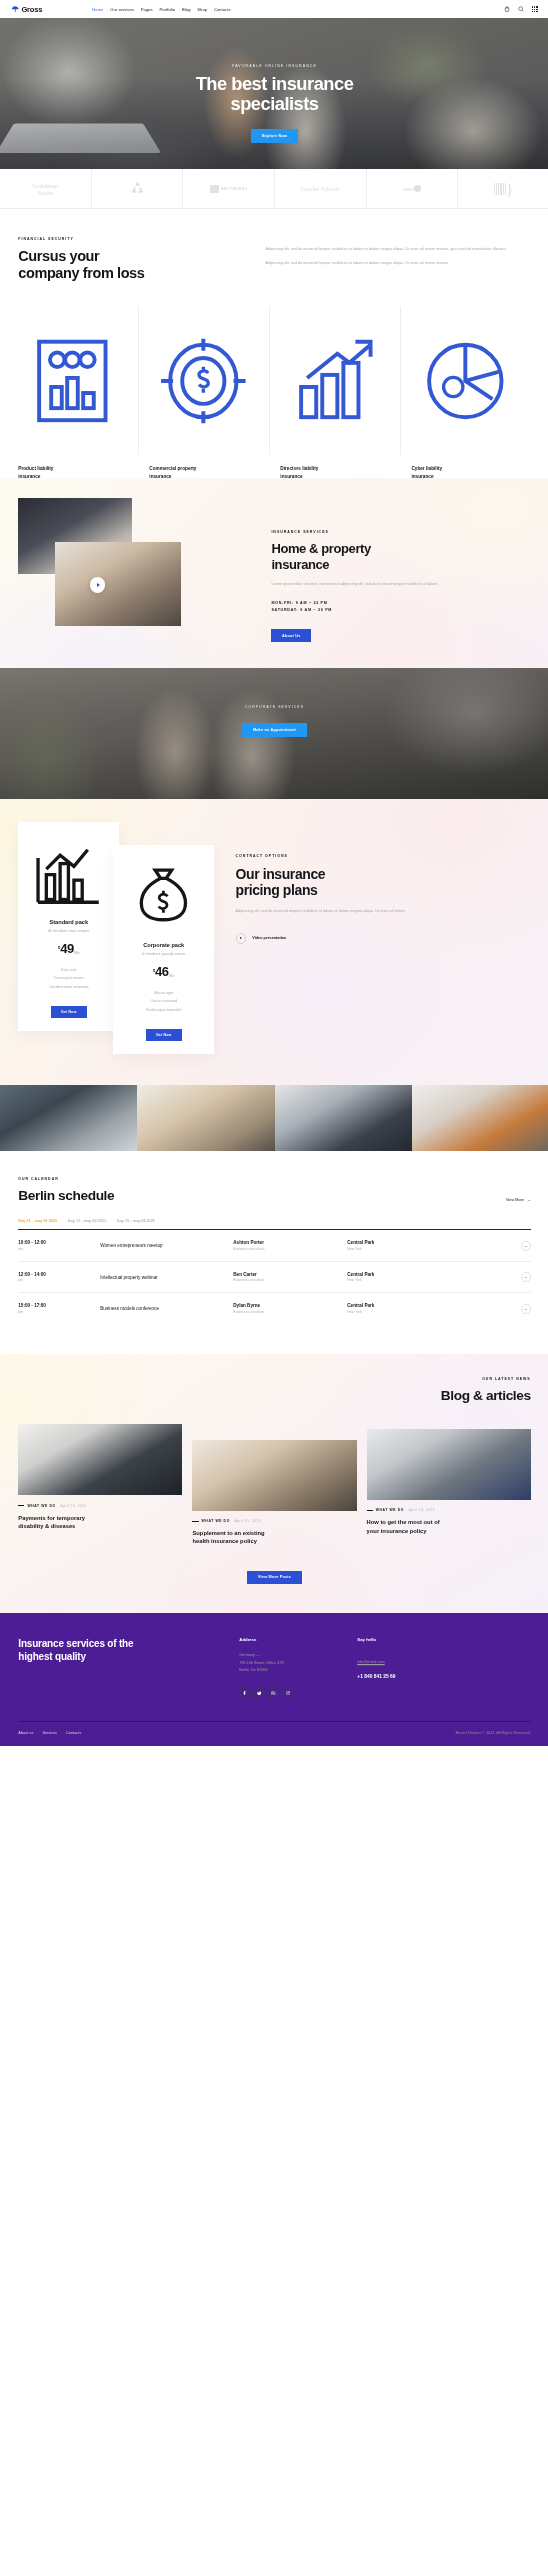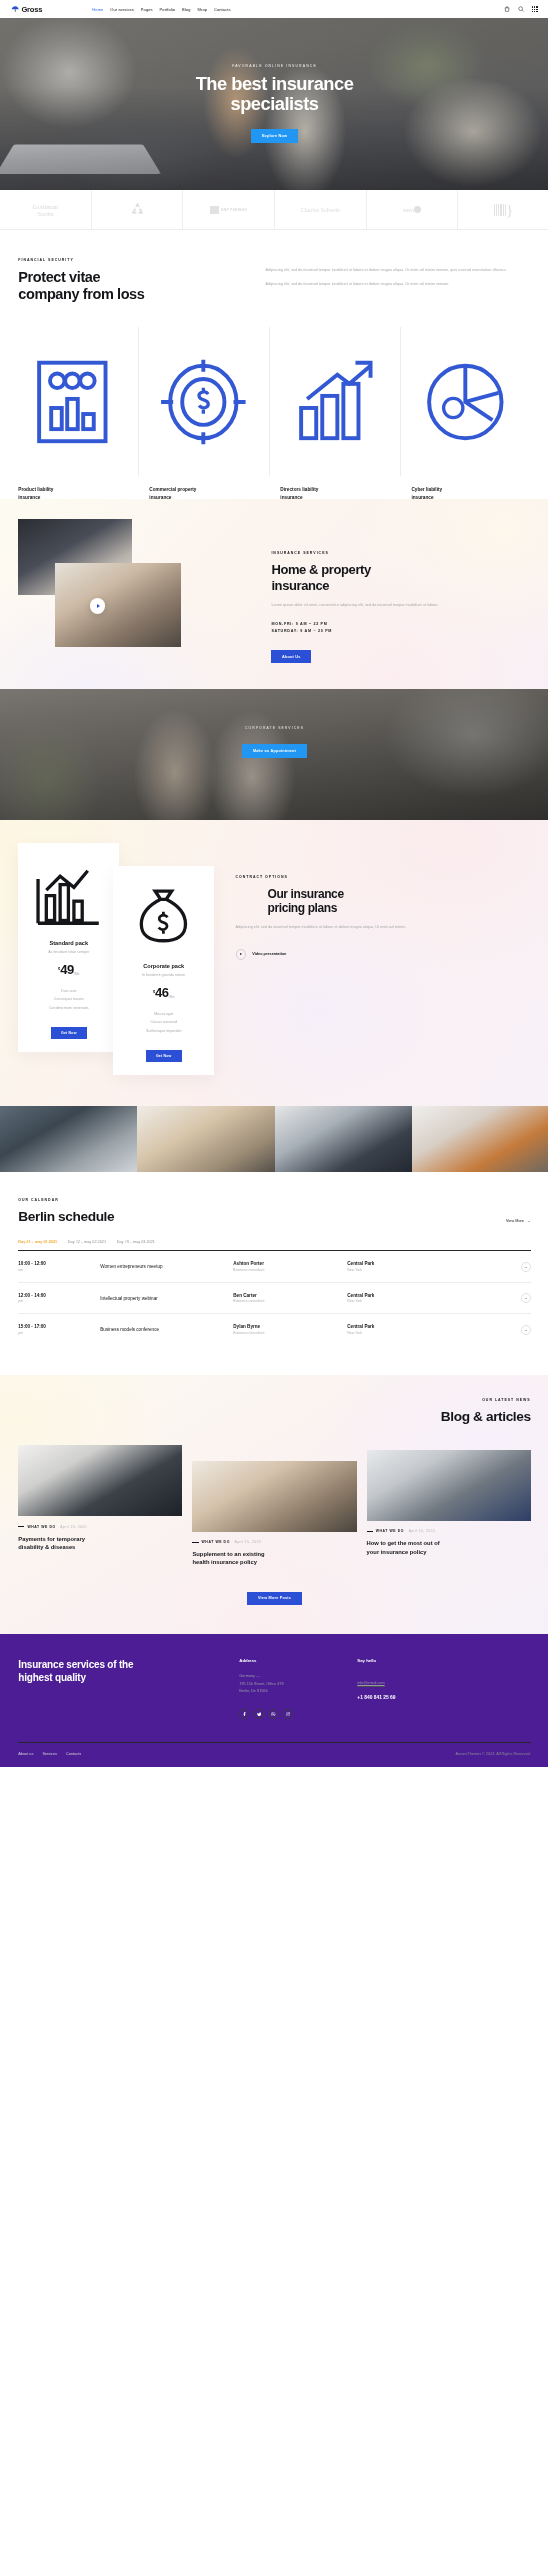--- a/index.html
+++ b/index.html
@@ -21,21 +21,21 @@
   .nav{display:flex;align-items:center;gap:6.9px;margin-left:50px;}
   .nav a{font-size:4px;color:#15161a;text-decoration:none;letter-spacing:0.1px;white-space:nowrap;}
   .nav a.active{color:#2f6bf0;}
   .hdr-icons{margin-left:auto;display:flex;align-items:center;gap:6.9px;}
   .hdr-ico{width:6.9px;height:6.9px;display:flex;align-items:center;justify-content:center;color:#15161a;}
   .hdr-ico svg{display:block;}
   .dotgrid{display:grid;grid-template-columns:repeat(3,1.2px);grid-template-rows:repeat(3,1.2px);gap:0.9px;}
   .dotgrid i{display:block;width:1.2px;height:1.2px;background:#15161a;border-radius:0.2px;}
 
   
-  .hero{height:172px;position:relative;overflow:hidden;background:#5c5a53;}
+  .hero{height:151px;position:relative;overflow:hidden;background:#5c5a53;}
   .hero-bg{position:absolute;inset:0;
     background:
       radial-gradient(ellipse 53px 91px at 236px 84px, rgba(198,164,128,.95), rgba(198,164,128,0) 62%),
       radial-gradient(ellipse 69px 114px at 305px 114px, rgba(232,226,214,.85), rgba(232,226,214,0) 60%),
       radial-gradient(ellipse 91px 69px at 427px 46px, rgba(140,150,120,.7), rgba(140,150,120,0) 65%),
       radial-gradient(ellipse 107px 84px at 473px 114px, rgba(225,220,205,.8), rgba(225,220,205,0) 65%),
       radial-gradient(ellipse 99px 84px at 69px 53px, rgba(215,214,210,.75), rgba(215,214,210,0) 68%),
       radial-gradient(ellipse 122px 61px at 137px 133px, rgba(95,97,100,.9), rgba(95,97,100,0) 70%),
       linear-gradient(175deg,#8d8b85 0%,#6f6e6b 35%,#55565a 70%,#3d3e42 100%);
     filter:blur(0.2px);
@@ -141,21 +141,21 @@
   .plan-sub{margin-top:4.6px;font-size:3.7px;color:#aaabaf;}
   .plan-price{margin-top:10px;display:flex;align-items:flex-start;justify-content:center;}
   .plan-cur{font-size:3.8px;font-weight:700;margin-top:2.3px;}
   .plan-amt{font-size:13px;font-weight:700;letter-spacing:-0.5px;line-height:.95;}
   .plan-per{font-size:3.5px;color:#aaabaf;align-self:flex-end;margin-bottom:0.8px;}
   .plan-feats{margin-top:10px;}
   .plan-feats div{font-size:3.7px;color:#aaabaf;line-height:2.3;}
   .plan-btn{margin-top:10.7px;}
   .plan-btn .btn-primary{padding:3.8px 10px;font-size:3.5px;}
   .pricing-text{flex:1;padding-left:21.3px;padding-top:32px;}
-  .pricing-text .h2{margin-top:7.6px;font-size:12px;margin-left:32px;}
+  .pricing-text .h2{margin-top:7.6px;font-size:14px;}
   .pricing-text .muted{margin-top:9.1px;width:191px;}
   .video-row{margin-top:17px;display:flex;align-items:center;gap:6.1px;}
   .video-dot{width:10.7px;height:10.7px;border-radius:50%;border:0.8px solid #d5d1d8;display:flex;align-items:center;justify-content:center;}
   .video-dot i{width:0;height:0;border-left:2.7px solid #15161a;border-top:1.8px solid transparent;border-bottom:1.8px solid transparent;margin-left:1.1px;}
   .video-lbl{font-size:3.8px;color:#15161a;font-weight:700;}
 
   
   .gallery{display:flex;height:66px;}
   .gal{flex:1;}
   .gal.g1{background:linear-gradient(150deg,#5d6b78 0%,#3b4650 35%,#9aa2a8 70%,#cfd4d8 100%);}
@@ -339,21 +339,21 @@
         </span>
       <span class="logo-bracket">}</span>
     </div>
   </div>
 
   <div class="sec-protect">
     <div class="protect-top">
       <div class="protect-left">
         <div class="eyebrow">FINANCIAL SECURITY</div>
         <div class="h2">
-          <div>Protect vitae</div>
+          <div>Cursus your</div>
           <div>company from loss</div>
         </div>
       </div>
       <div class="protect-right">
         <p class="muted">Adipiscing elit, sed do eiusmod tempor incididunt ut labore et dolore magna aliqua. Ut enim ad minim veniam, quis nostrud exercitation ullamco.</p>
         <p class="muted" style="margin-top:6.1px">Adipiscing elit, sed do eiusmod tempor incididunt ut labore et dolore magna aliqua. Ut enim ad minim veniam.</p>
       </div>
     </div>
 
     <div class="cards">

